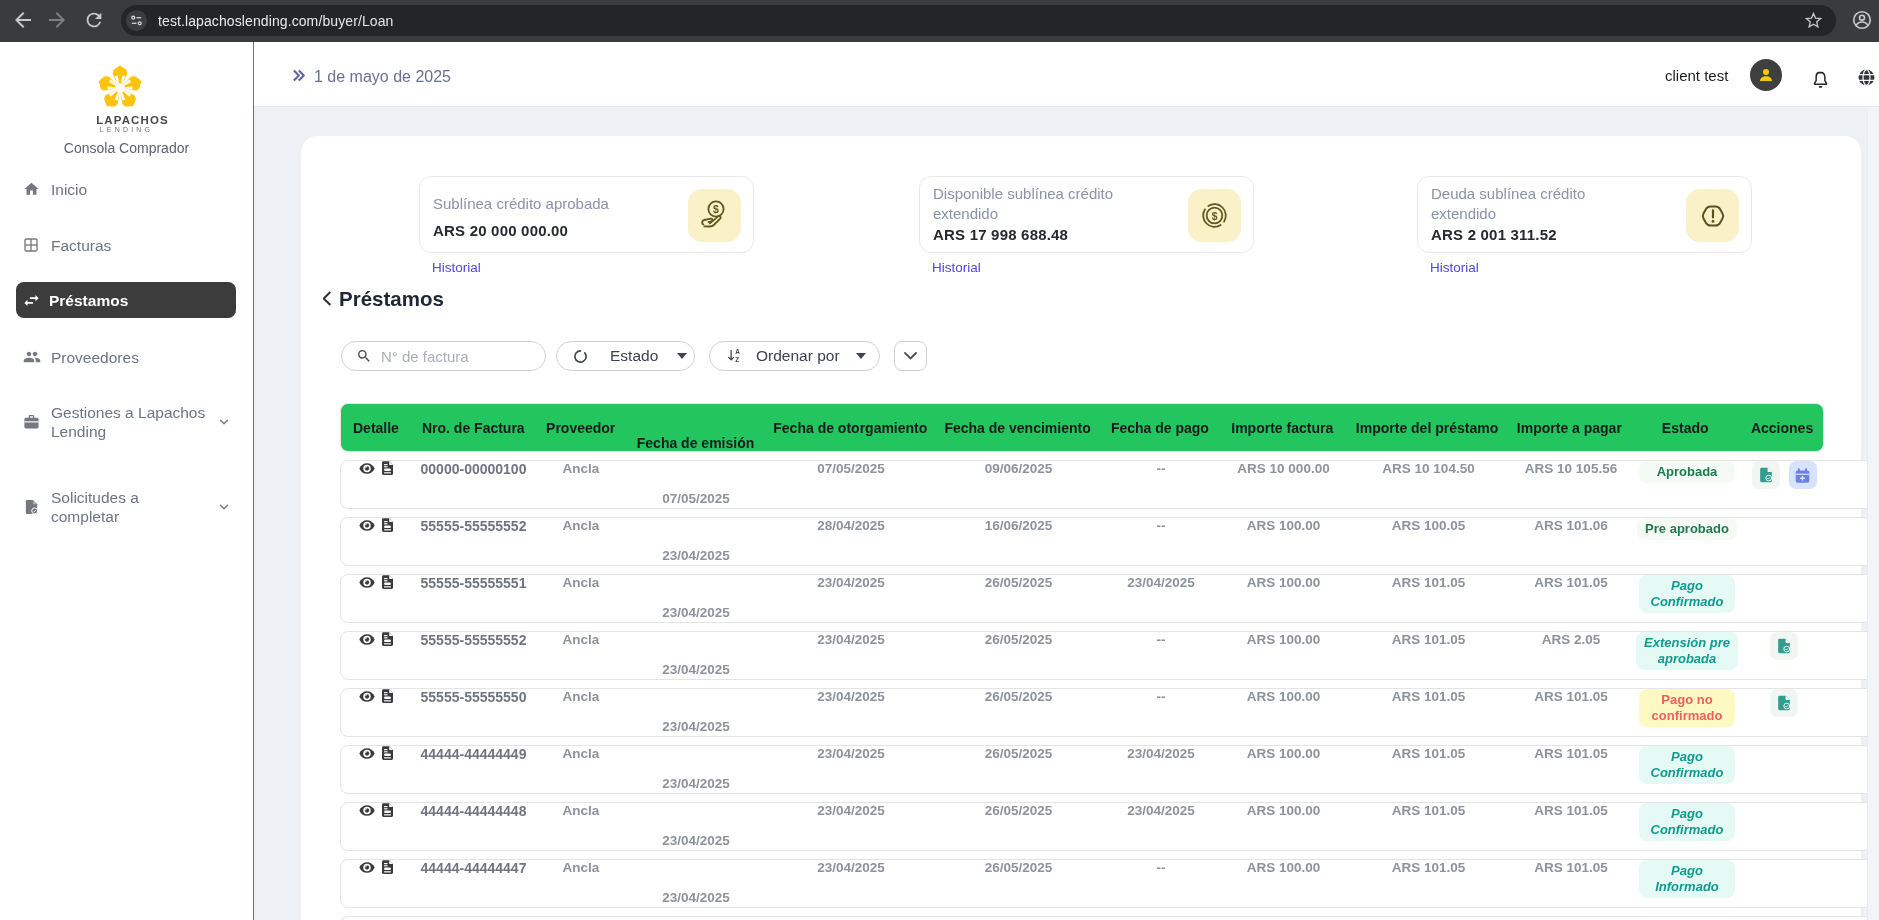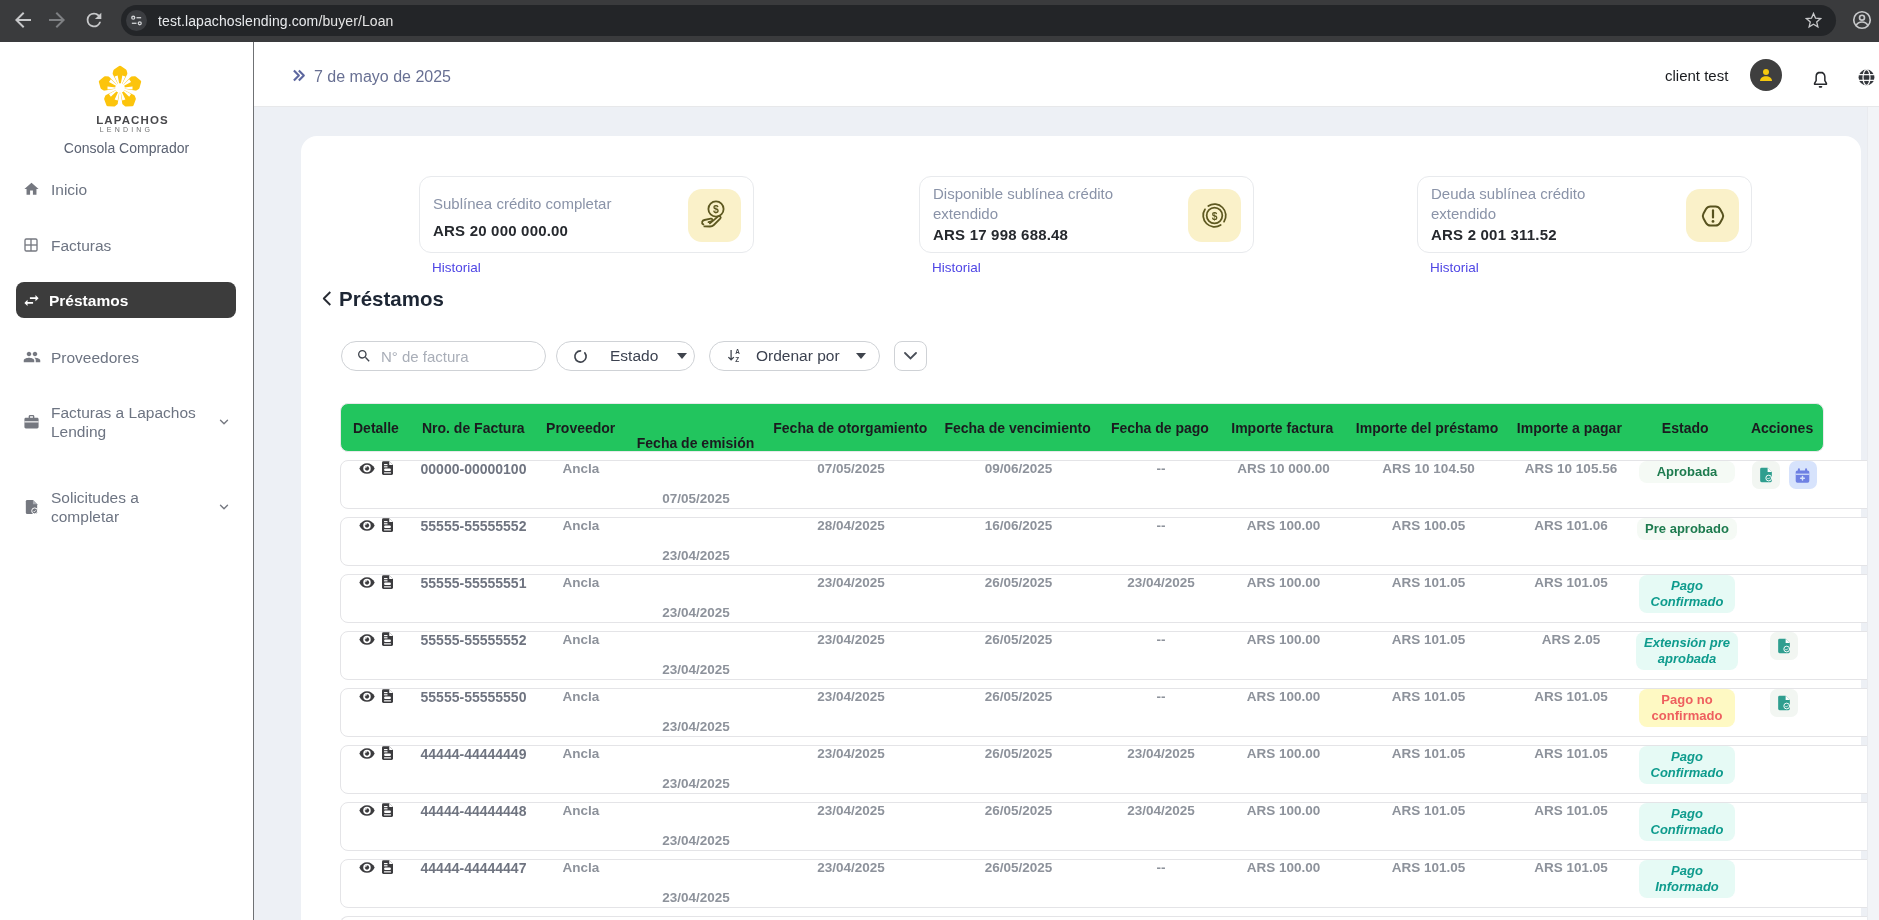--- a/index.html
+++ b/index.html
@@ -199,21 +199,21 @@
     <svg class="ic" width="18" height="18" viewBox="0 0 24 24">
         <path d="M16 11c1.66 0 2.99-1.34 2.99-3S17.66 5 16 5s-3 1.34-3 3 1.34 3 3 3zm-8 0c1.66 0 2.99-1.34 2.99-3S9.66 5 8 5 5 6.34 5 8s1.34 3 3 3zm0 2c-2.33 0-7 1.17-7 3.5V19h14v-2.5c0-2.33-4.67-3.5-7-3.5zm8 0c-.29 0-.62.02-.97.05 1.16.84 1.97 1.97 1.97 3.45V19h6v-2.5c0-2.33-4.67-3.5-7-3.5z" fill="#757880"></path>
       </svg>
     <div class="tx">Proveedores</div>
   </div>
   <div class="sb-item" style="top:352px;height:56px;">
     <svg class="ic" width="17" height="17" viewBox="0 0 24 24">
         <path d="M20 6h-4V4c0-1.11-.89-2-2-2h-4c-1.11 0-2 .89-2 2v2H4c-1.11 0-1.99.89-1.99 2L2 19c0 1.11.89 2 2 2h16c1.11 0 2-.89 2-2V8c0-1.11-.89-2-2-2zm-6 0h-4V4h4v2z" fill="#757880"></path>
         <rect x="2" y="11" width="20" height="1.6" fill="#fff"></rect>
       </svg>
-    <div class="tx">Facturas a Lapachos
+    <div class="tx">Gestiones a Lapachos
 Lending</div>
     <svg class="chev" width="14" height="14" viewBox="0 0 24 24">
         <path d="M6 9l6 6 6-6" fill="none" stroke="#757880" stroke-width="2.4" stroke-linecap="round" stroke-linejoin="round"></path>
       </svg>
   </div>
   <div class="sb-item" style="top:437px;height:56px;">
     <svg class="ic" width="17" height="17" viewBox="0 0 24 24">
         <path d="M14 2H6a2 2 0 0 0-2 2v16a2 2 0 0 0 2 2h12a2 2 0 0 0 2-2V8l-6-6z" fill="#757880"></path>
         <path d="M14 2v6h6" fill="#a9acb3"></path>
         <circle cx="16.5" cy="17.5" r="4.2" fill="#757880" stroke="#fff" stroke-width="1.4"></circle>
@@ -224,21 +224,21 @@
     <svg class="chev" width="14" height="14" viewBox="0 0 24 24">
         <path d="M6 9l6 6 6-6" fill="none" stroke="#757880" stroke-width="2.4" stroke-linecap="round" stroke-linejoin="round"></path>
       </svg>
   </div>
 </div>
 
 <div id="topbar">
   <svg class="abs" width="17" height="17" style="left:36px;top:25px" viewBox="0 0 24 24">
       <path d="M5.5 5l7 7-7 7M12.5 5l7 7-7 7" fill="none" stroke="#5d679f" stroke-width="3" stroke-linejoin="round"></path>
     </svg>
-  <div class="abs" style="left:60px;top:26px;font-size:16px;color:#687093;">7 de mayo de 2025</div>
+  <div class="abs" style="left:60px;top:26px;font-size:16px;color:#687093;">1 de mayo de 2025</div>
   <div class="abs" style="left:1411px;top:25px;font-size:15px;color:#191b1f;">client test</div>
   <div class="abs" style="left:1496px;top:17px;width:32px;height:32px;border-radius:50%;background:#3f3f3f;">
     <svg width="18" height="18" viewBox="0 0 24 24" style="position:absolute;left:7px;top:7px">
         <circle cx="12" cy="8" r="4" fill="#f6c90e"></circle>
         <path d="M4 20c0-4 3.6-6.5 8-6.5s8 2.5 8 6.5z" fill="#f6c90e"></path>
       </svg>
   </div>
   <svg class="abs" width="19" height="19" style="left:1557px;top:28px" viewBox="0 0 24 24">
       <path d="M12 3c-3.3 0-5.5 2.4-5.5 5.5v5L4.5 17v1h15v-1l-2-3.5v-5C17.5 5.4 15.3 3 12 3z" fill="none" stroke="#26282c" stroke-width="1.9" stroke-linejoin="round"></path>
       <rect x="9.7" y="20.3" width="4.6" height="2" rx="1" fill="#26282c"></rect>
@@ -249,21 +249,21 @@
         <ellipse cx="12" cy="12" rx="4.4" ry="10"></ellipse>
         <line x1="1.5" y1="8.4" x2="22.5" y2="8.4"></line>
         <line x1="1.5" y1="15.6" x2="22.5" y2="15.6"></line>
       </g>
     </svg>
 </div>
 
 <div id="panel"></div>
 
 <div class="card" style="left:419px;top:176px;">
-  <div class="ctitle" style="top:17px;">Sublínea crédito completar</div>
+  <div class="ctitle" style="top:17px;">Sublínea crédito aprobada</div>
   <div class="camount" style="top:45px;">ARS 20 000 000.00</div>
   <div class="cicon" id="ic-hand">
       <svg width="34" height="34" viewBox="0 0 34 34">
         <g fill="none" stroke="#5d5820" stroke-width="1.8">
           <circle cx="18" cy="10" r="7.6"></circle>
           <path d="M5.4 25.6c-2.5-1.7-1.1-4.2 1-4.6l6.4-1.3c1.8-.35 2.4 2.1.6 2.6l-2.9.9" stroke-linecap="round" stroke-linejoin="round"></path>
           <path d="M11.9 24.4l8.3-7c1.5-1.3 3.4.9 2 2.2l-6.4 6.4c-1 1-2.4 1.5-3.8 1.5l-5.6-.1" stroke-linecap="round" stroke-linejoin="round"></path>
         </g>
         <text x="18" y="13.6" font-size="10.5" font-weight="bold" fill="#5d5820" text-anchor="middle" font-family="Liberation Sans">$</text>
       </svg>

